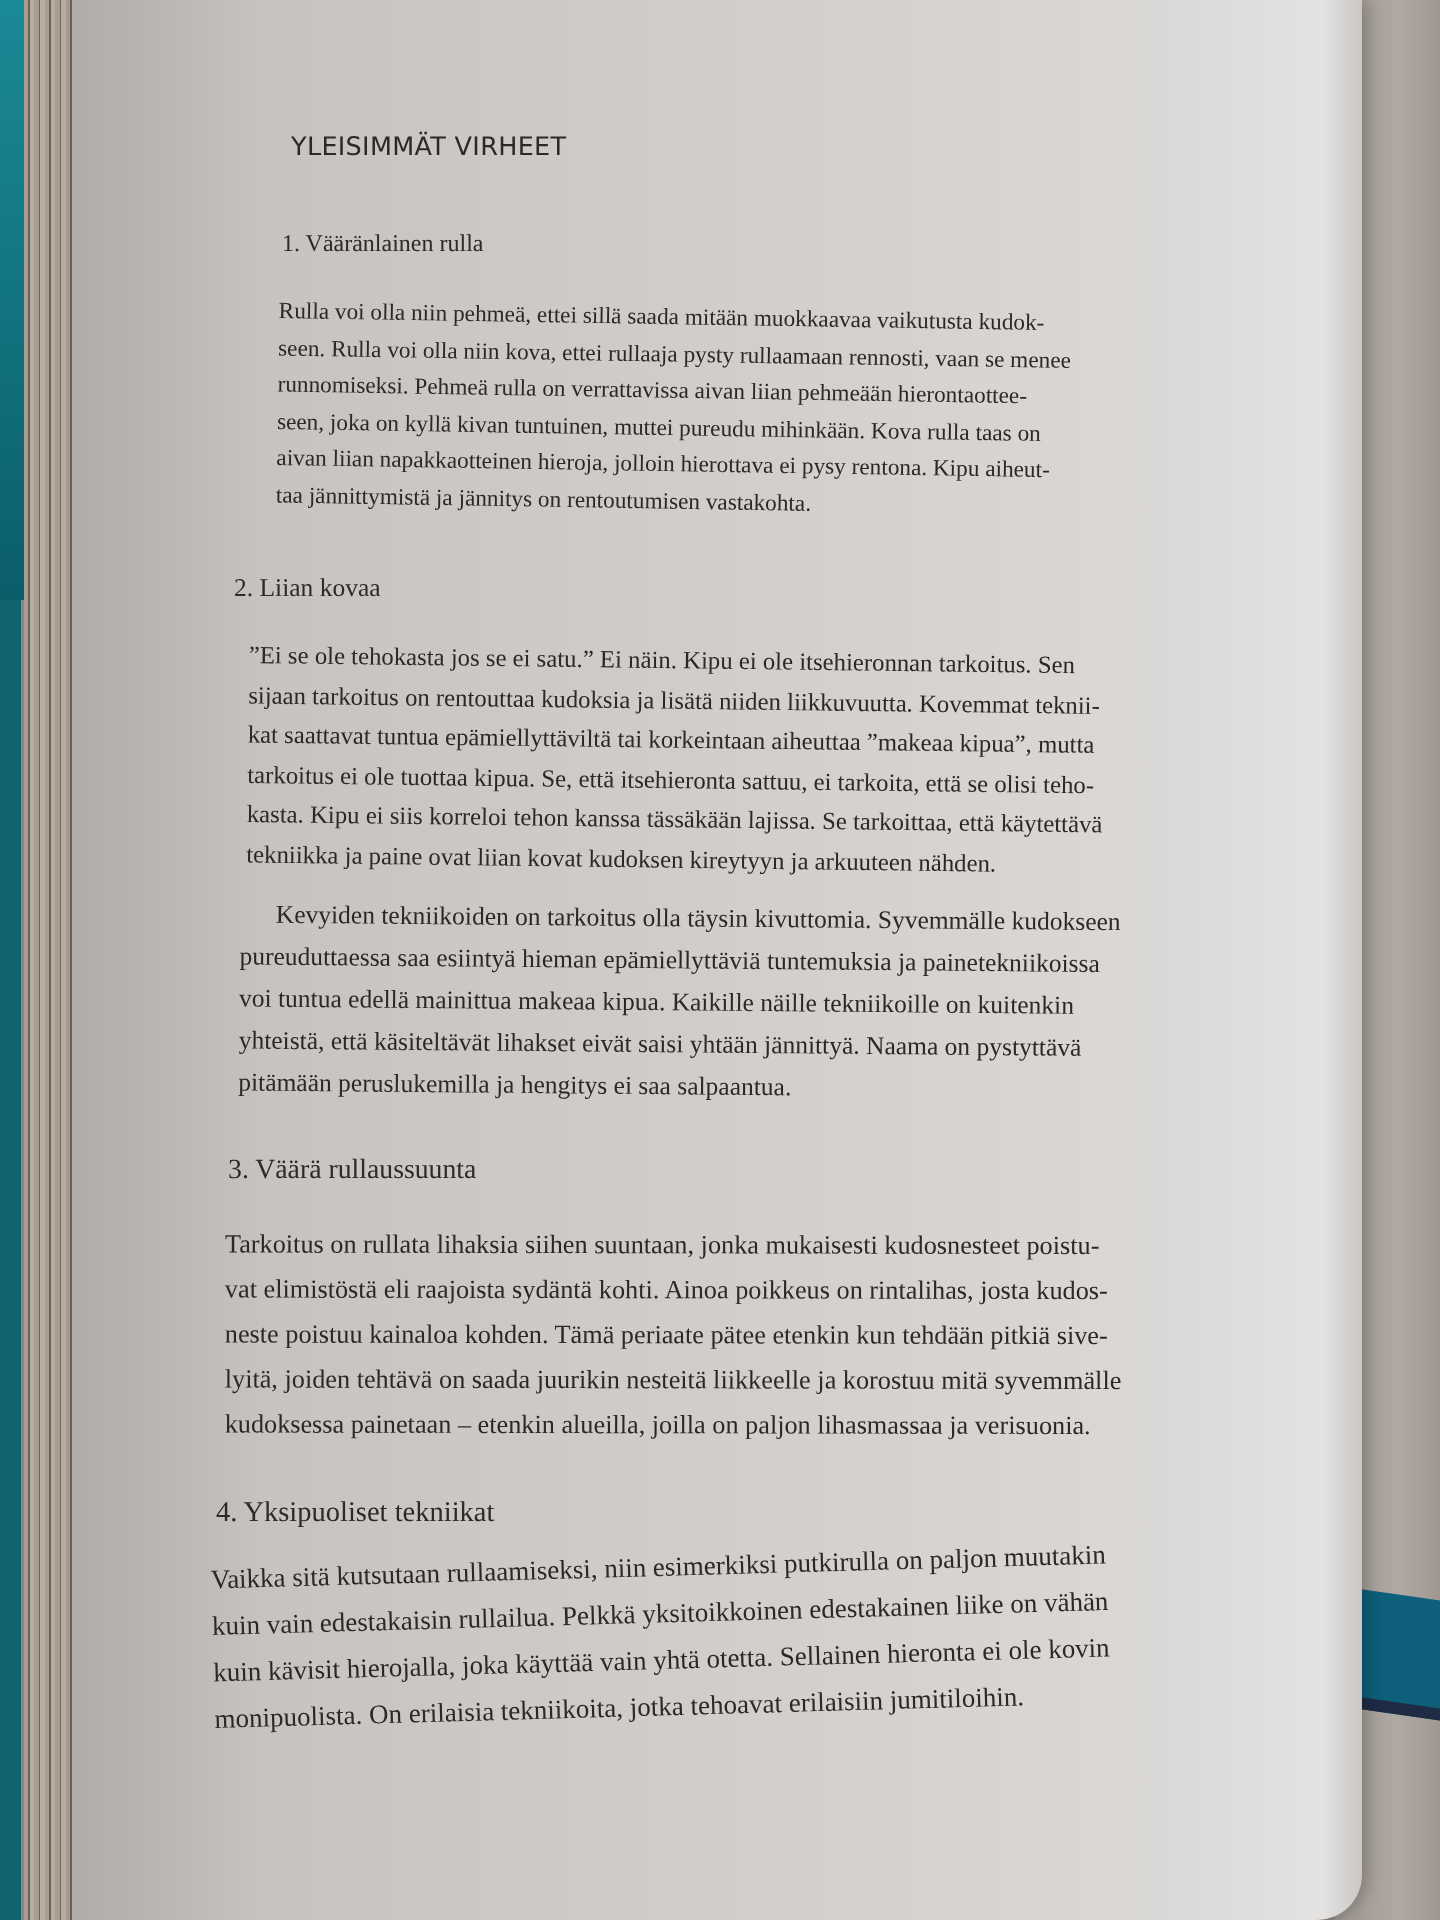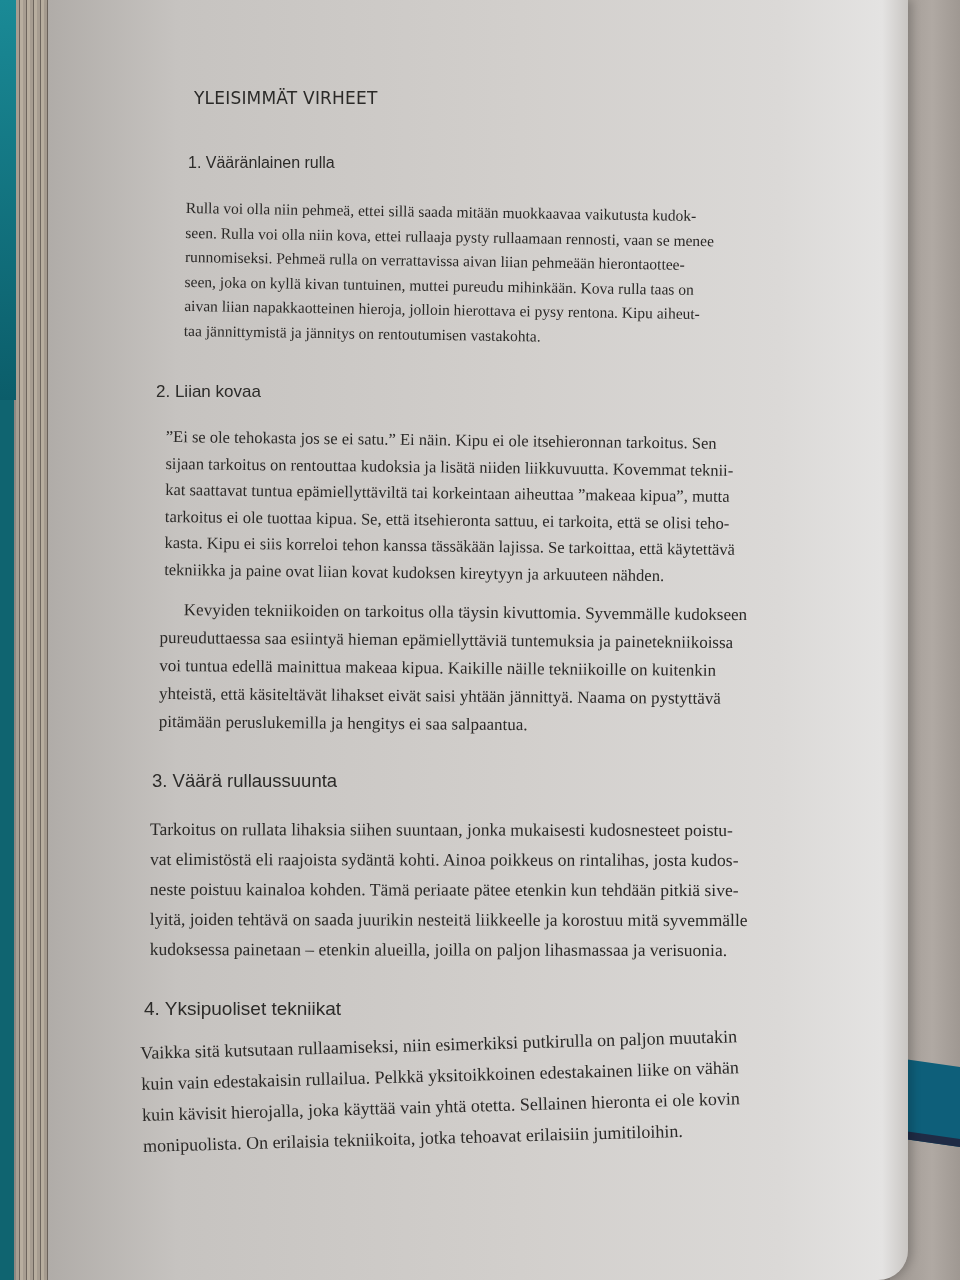--- a/index.html
+++ b/index.html
@@ -60,21 +60,21 @@
     .title {
       position: absolute;
       left: 146px; top: 88px;
       font-family: "DejaVu Sans", sans-serif;
       font-size: 17px;
       letter-spacing: 0.2px;
       color: #2b2a28;
     }
     .h2 {
       position: absolute;
-      font-family: Liberation Sans, sans-serif;
+      font-family: Liberation Serif, serif;
       color: #2c2b29;
       white-space: nowrap;
     }
     .para {
       position: absolute;
       font-family: "Liberation Serif", "DejaVu Serif", serif;
       color: #2b2927;
     }
     .line {
       display: block;

